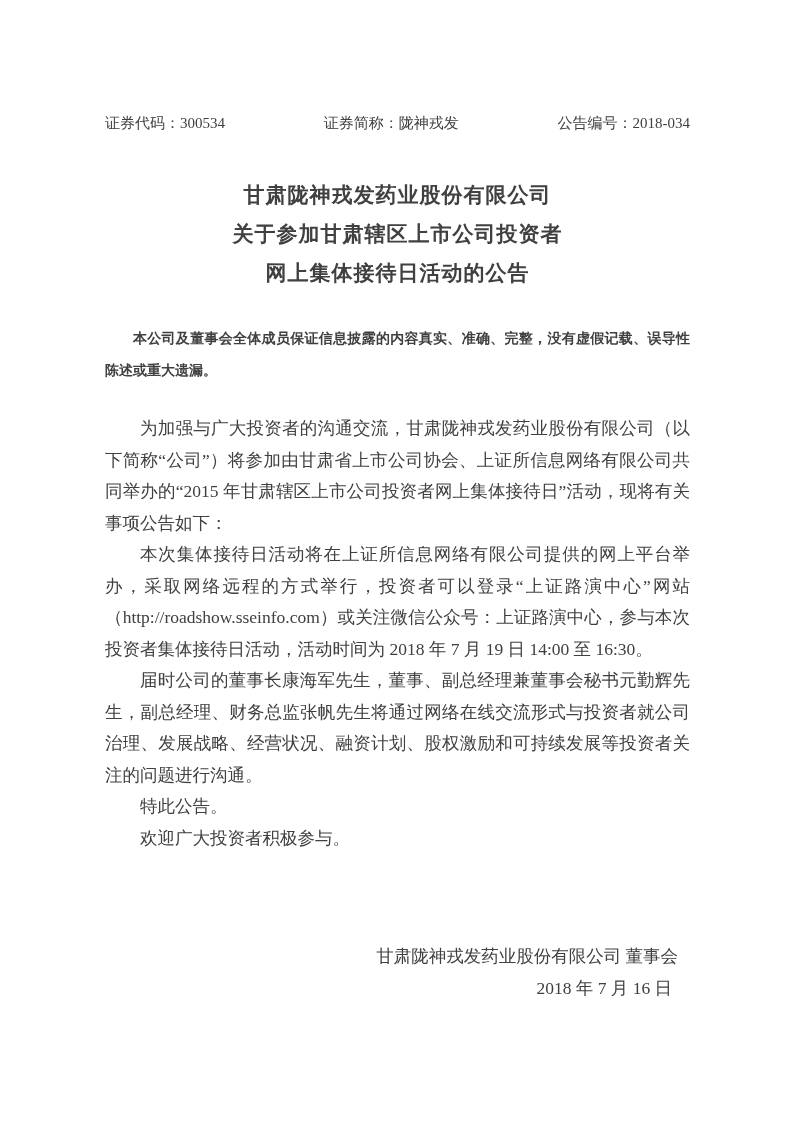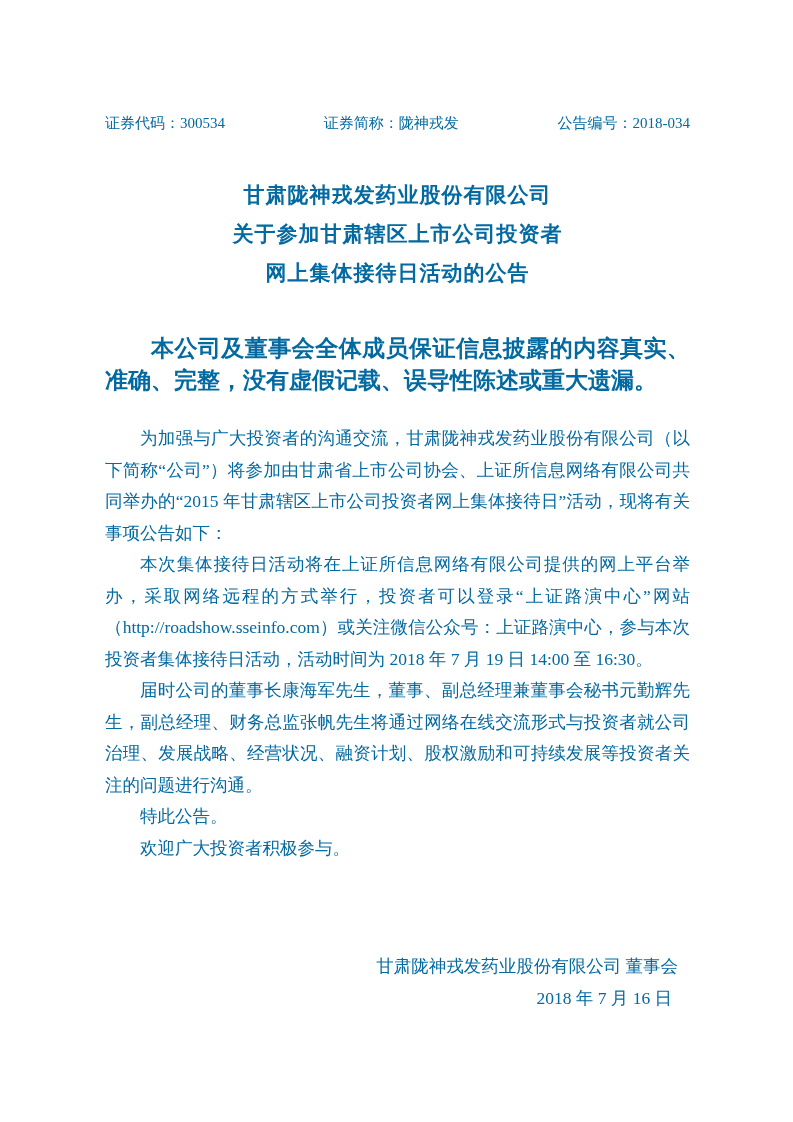--- a/index.html
+++ b/index.html
@@ -9,43 +9,43 @@
   }
   .page {
     position: relative;
     width: 793px;
     height: 1122px;
     margin: 0 auto;
     background: #ffffff;
     box-sizing: border-box;
     padding: 113px 103px 0 105px;
     font-family: "Liberation Serif", "DejaVu Serif", serif;
-    color: #0369a1;
+    color: #404040;
     overflow: hidden;
   }
   .doc-header {
     display: flex;
     justify-content: space-between;
     align-items: baseline;
     font-size: 15px;
     line-height: 20px;
     white-space: nowrap;
   }
   .doc-title {
     margin-top: 43px;
     text-align: center;
     font-weight: bold;
     font-size: 21px;
     line-height: 39px;
     letter-spacing: 1px;
   }
   .statement {
-    margin: 40px 0 0 0;
+    margin: 30px 0 0 0;
     font-weight: bold;
-    font-size: 23px;
+    font-size: 14px;
     line-height: 32px;
     text-indent: 2em;
     text-align: justify;
   }
   .doc-body {
     margin-top: 26px;
   }
   .doc-body p {
     margin: 0;
     font-size: 17.5px;

